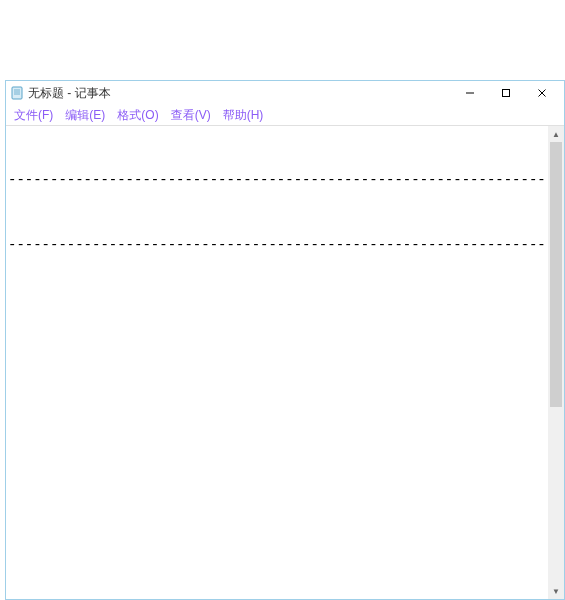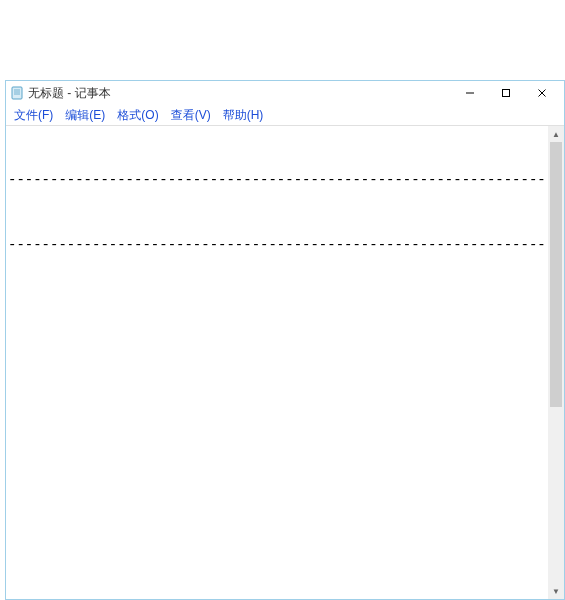--- a/index.html
+++ b/index.html
@@ -66,21 +66,21 @@
     .menubar {
       height: 20px;
       display: flex;
       align-items: center;
       padding: 0 2px;
       background: #fff;
     }
     .menu-item {
       padding: 2px 6px;
       font-size: 12px;
-      color: #1d4ed8;
+      color: #8b5cf6;
     }
     .content-wrap {
       flex: 1;
       display: flex;
       overflow: hidden;
       border-top: 1px solid #e0e0e0;
     }
     .content {
       flex: 1;
       background: #fff;

